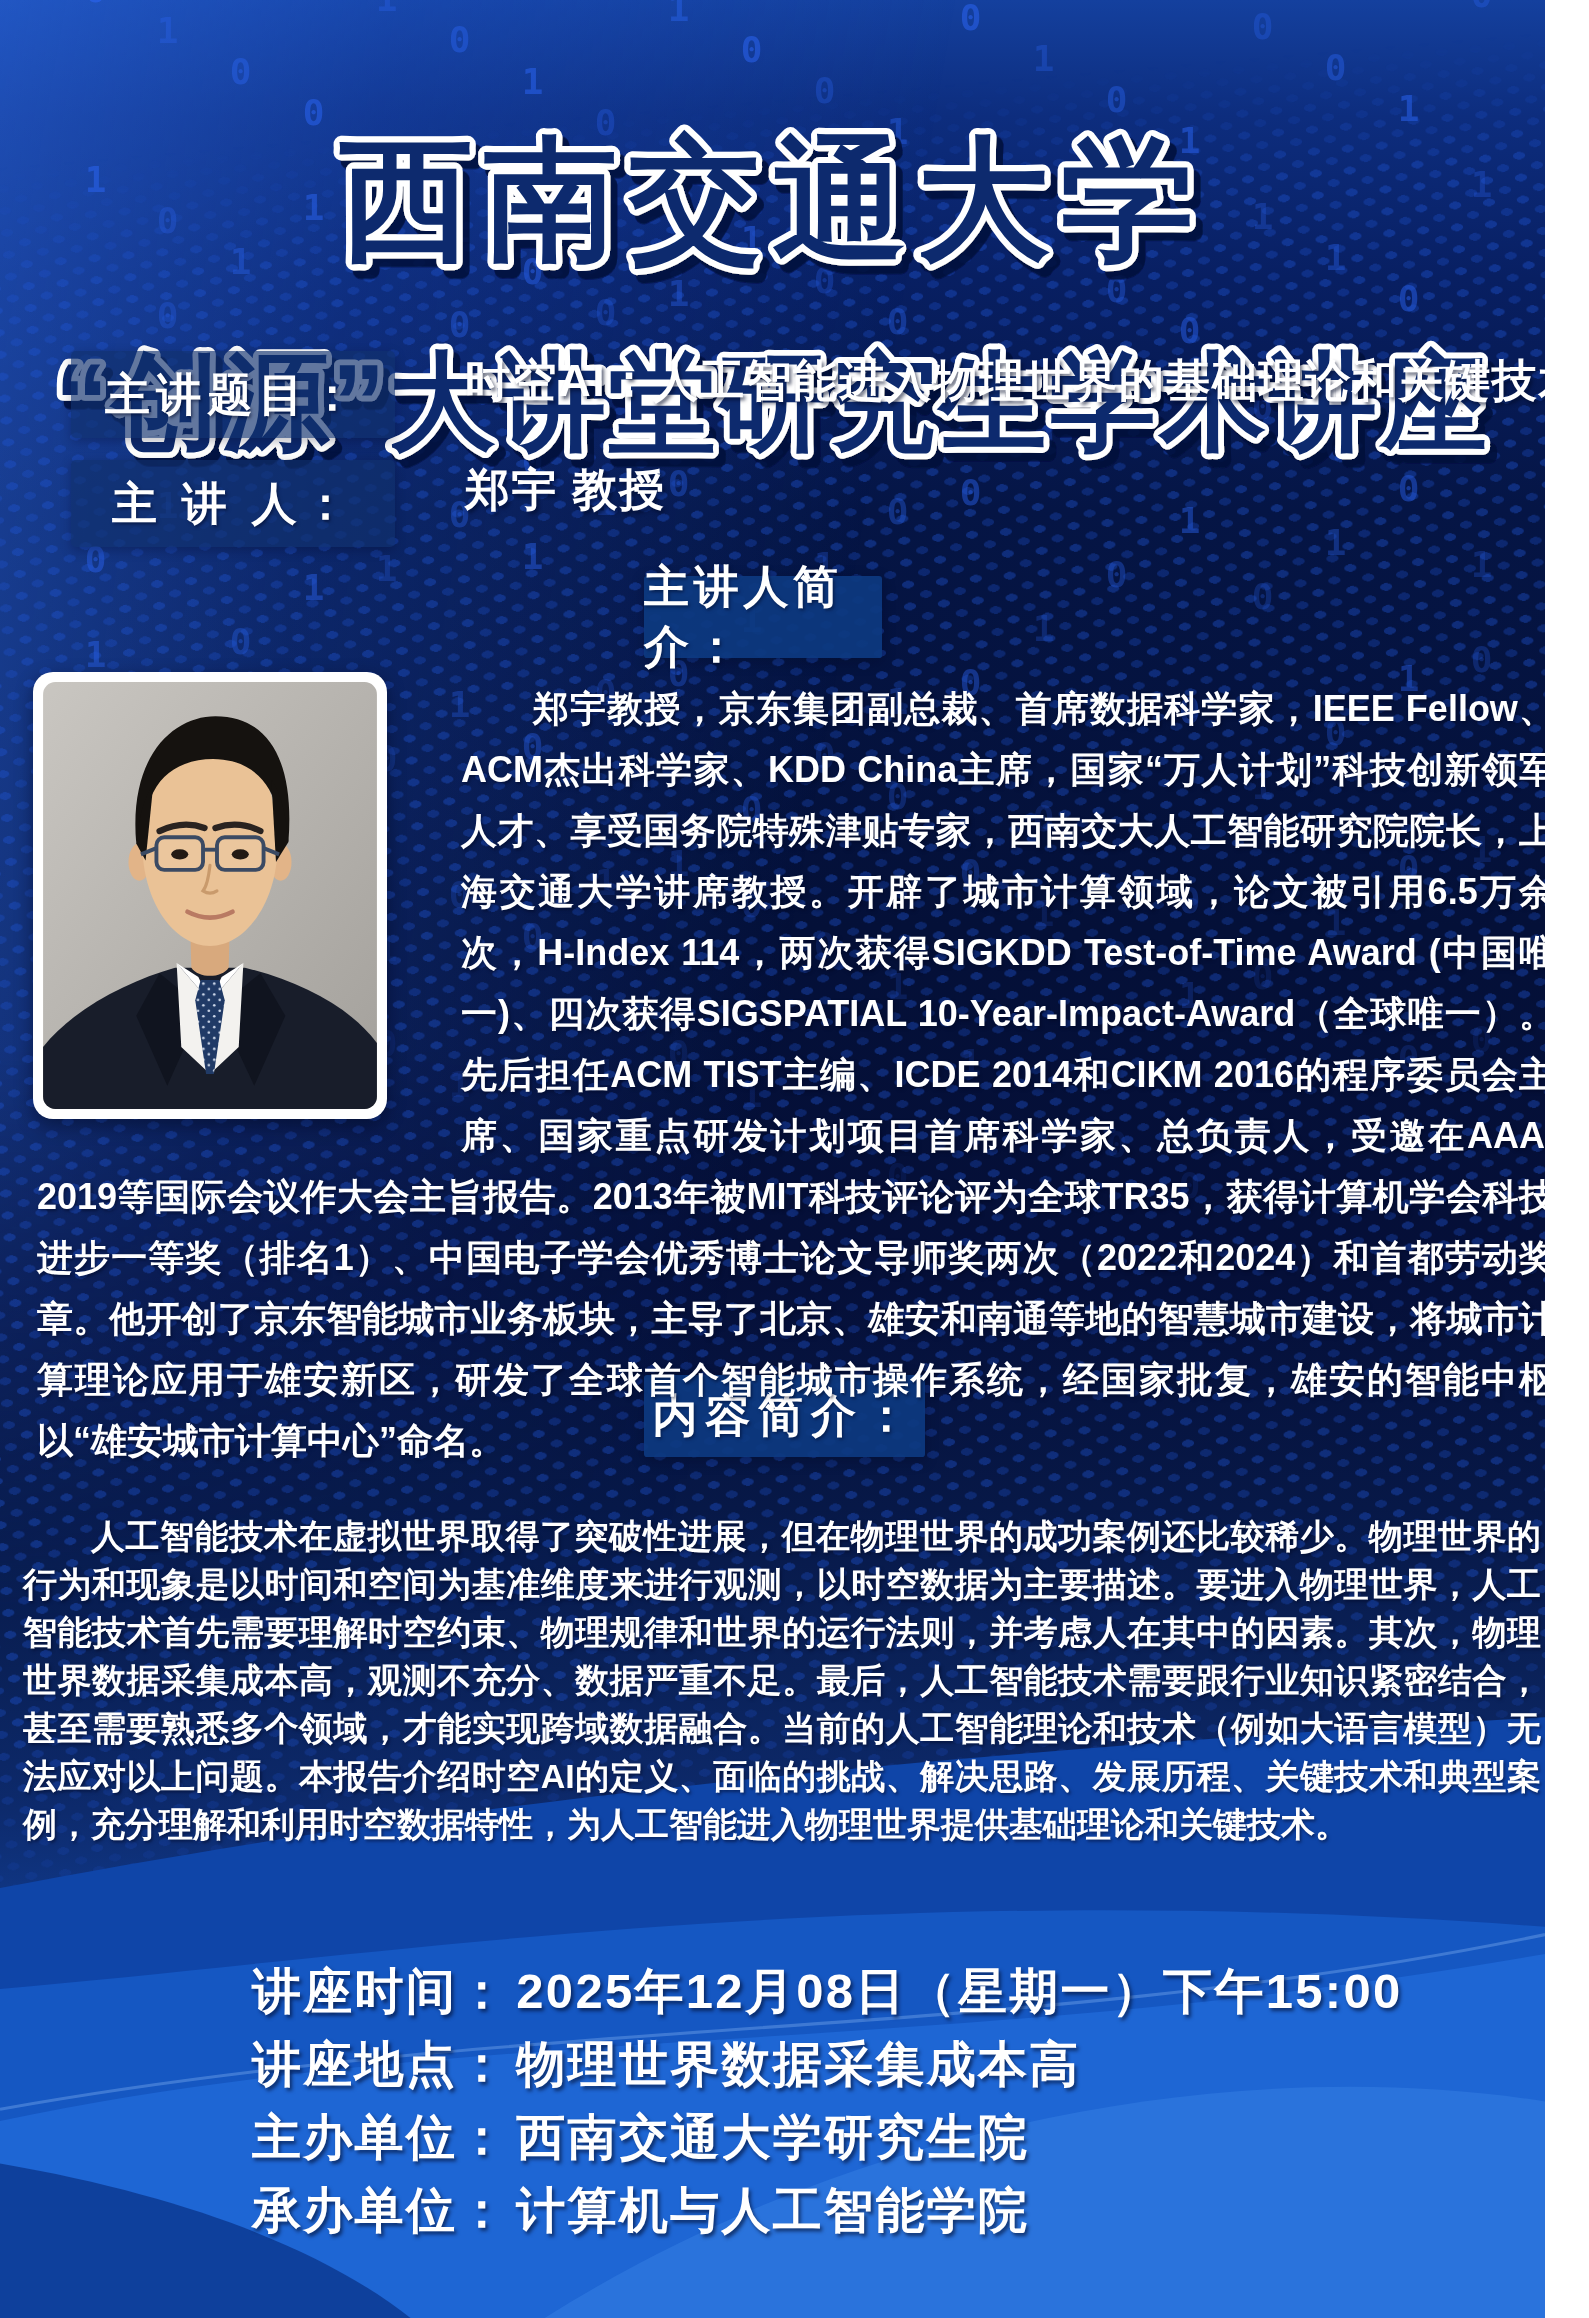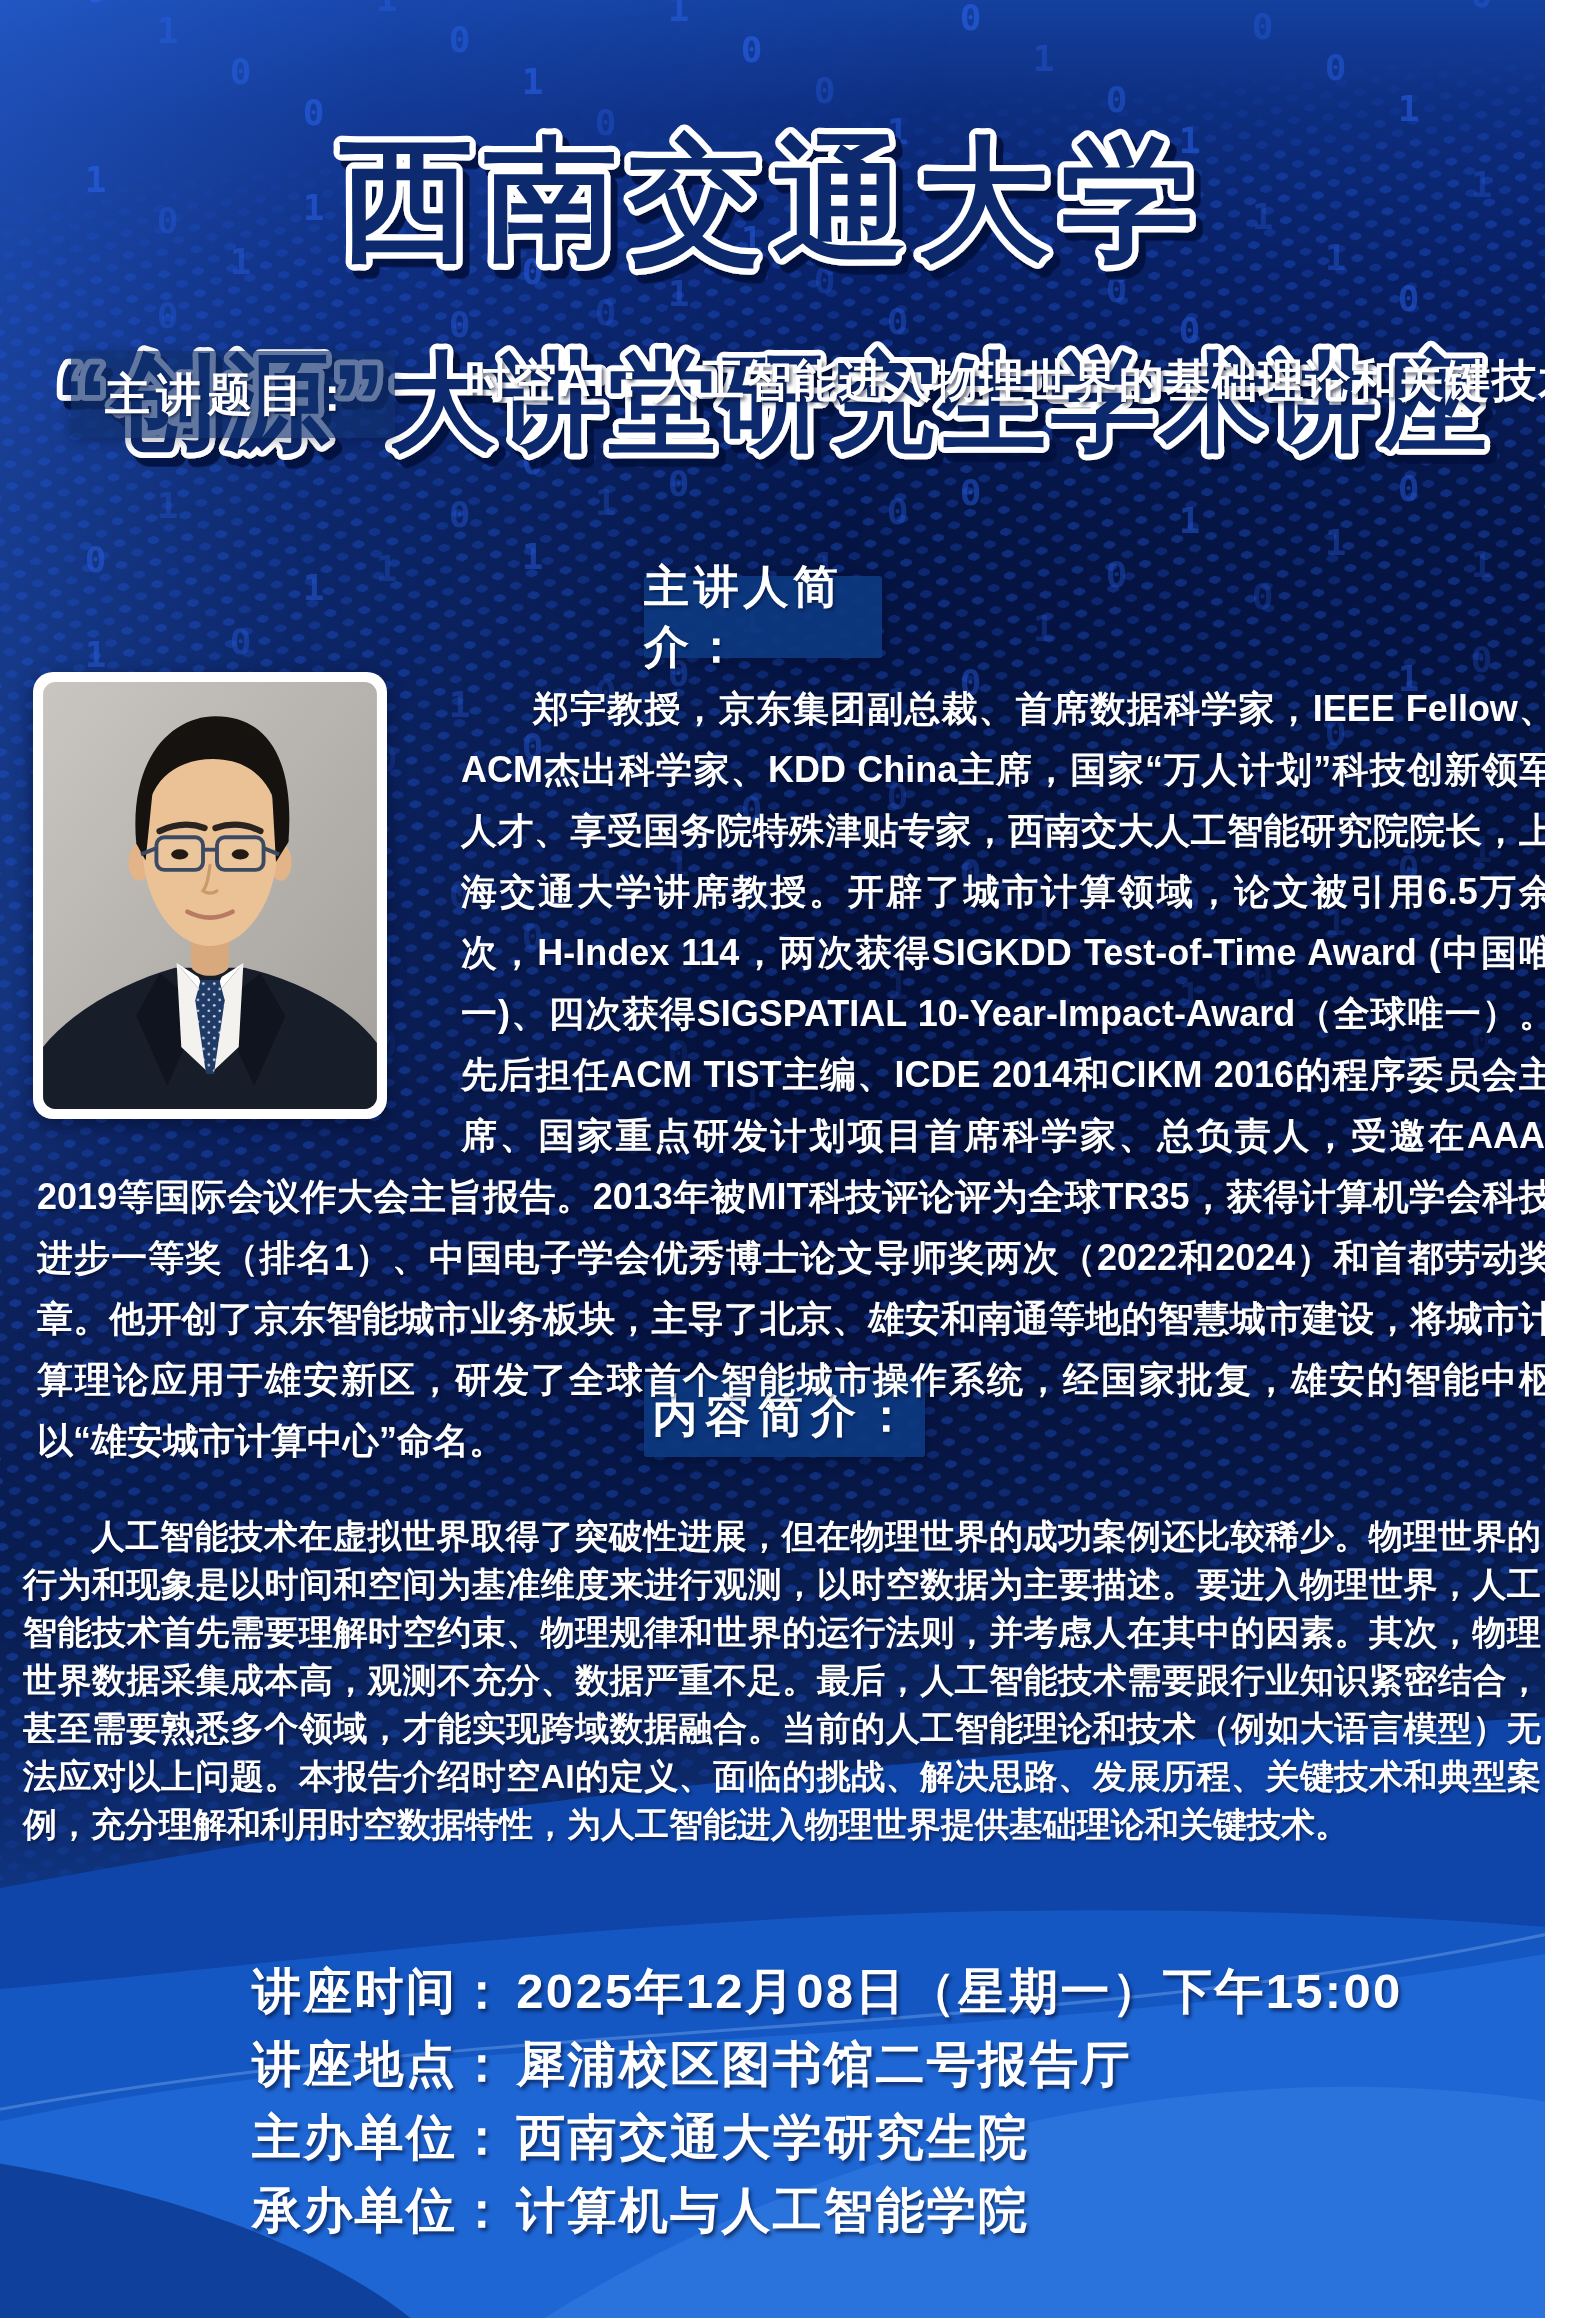--- a/index.html
+++ b/index.html
@@ -161,20 +161,24 @@
       </defs>
       <text x="995" y="248" text-anchor="middle" font-family="&quot;Liberation Sans&quot;,&quot;DejaVu Sans&quot;,sans-serif" font-size="172" font-weight="900" fill="#0c2c6e" stroke="#ffffff" stroke-width="16" stroke-linejoin="round" paint-order="stroke" letter-spacing="14" filter="url(#tshadow)">西南交通大学</text>
       <text x="995" y="496" text-anchor="middle" font-family="&quot;Liberation Sans&quot;,&quot;DejaVu Sans&quot;,sans-serif" font-size="138" font-weight="900" fill="#0c2c6e" stroke="#ffffff" stroke-width="15" stroke-linejoin="round" paint-order="stroke" letter-spacing="4" filter="url(#tshadow)">“创源”大讲堂研究生学术讲座</text>
     </svg>
 
     <div class="info-row row-topic">
       <div class="label-box">主讲题目：</div>
       <div class="info-value">时空AI：人工智能进入物理世界的基础理论和关键技术</div>
     </div>
 
+    <div class="info-row row-speaker">
+      <div class="label-box">主 讲 人：</div>
+      <div class="info-value">郑宇 教授</div>
+    </div>
 
     <div class="section-box bio-heading">主讲人简介：</div>
 
     <div class="photo-frame">
       <svg width="334" height="427" viewBox="0 0 430 550">
         <defs>
           <linearGradient id="pbg" x1="0" y1="0" x2="1" y2="1">
             <stop offset="0" stop-color="#c9c6c1"></stop>
             <stop offset="1" stop-color="#a3a09b"></stop>
           </linearGradient>
@@ -233,21 +237,21 @@
 
     <div class="content-text">人工智能技术在虚拟世界取得了突破性进展，但在物理世界的成功案例还比较稀少。物理世界的行为和现象是以时间和空间为基准维度来进行观测，以时空数据为主要描述。要进入物理世界，人工智能技术首先需要理解时空约束、物理规律和世界的运行法则，并考虑人在其中的因素。其次，物理世界数据采集成本高，观测不充分、数据严重不足。最后，人工智能技术需要跟行业知识紧密结合，甚至需要熟悉多个领域，才能实现跨域数据融合。当前的人工智能理论和技术（例如大语言模型）无法应对以上问题。本报告介绍时空AI的定义、面临的挑战、解决思路、发展历程、关键技术和典型案例，充分理解和利用时空数据特性，为人工智能进入物理世界提供基础理论和关键技术。</div>
 
     <div class="details">
       <div class="detail-line">
         <span class="detail-label">讲座时间：</span>
         <span class="detail-value">2025年12月08日（星期一）下午15:00</span>
       </div>
       <div class="detail-line">
         <span class="detail-label">讲座地点：</span>
-        <span class="detail-value">犀浦校区图书馆二号报告厅</span>
+        <span class="detail-value">物理世界数据采集成本高</span>
       </div>
       <div class="detail-line">
         <span class="detail-label">主办单位：</span>
         <span class="detail-value">西南交通大学研究生院</span>
       </div>
       <div class="detail-line">
         <span class="detail-label">承办单位：</span>
         <span class="detail-value">计算机与人工智能学院</span>
       </div>
     </div>

